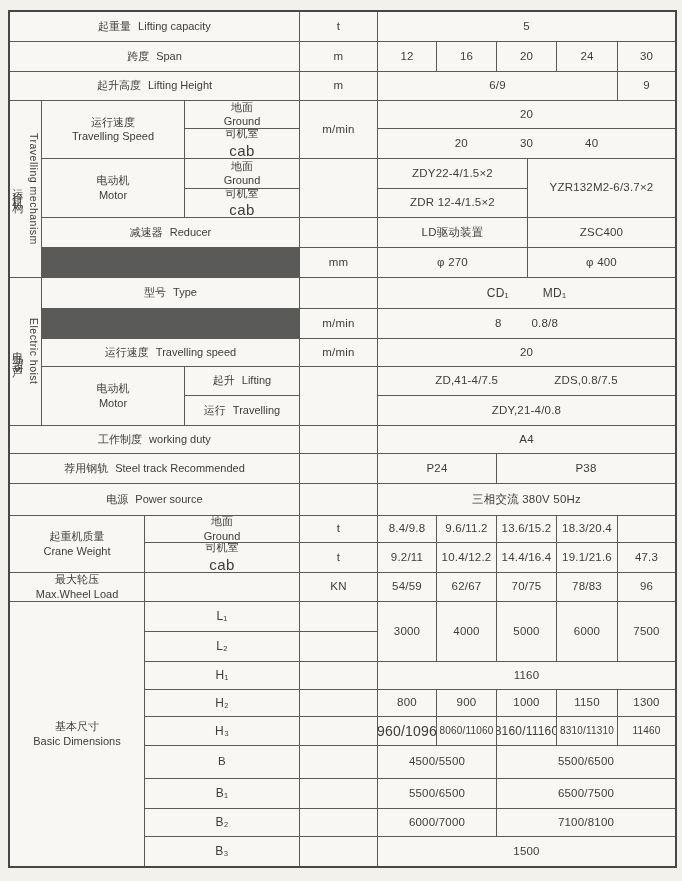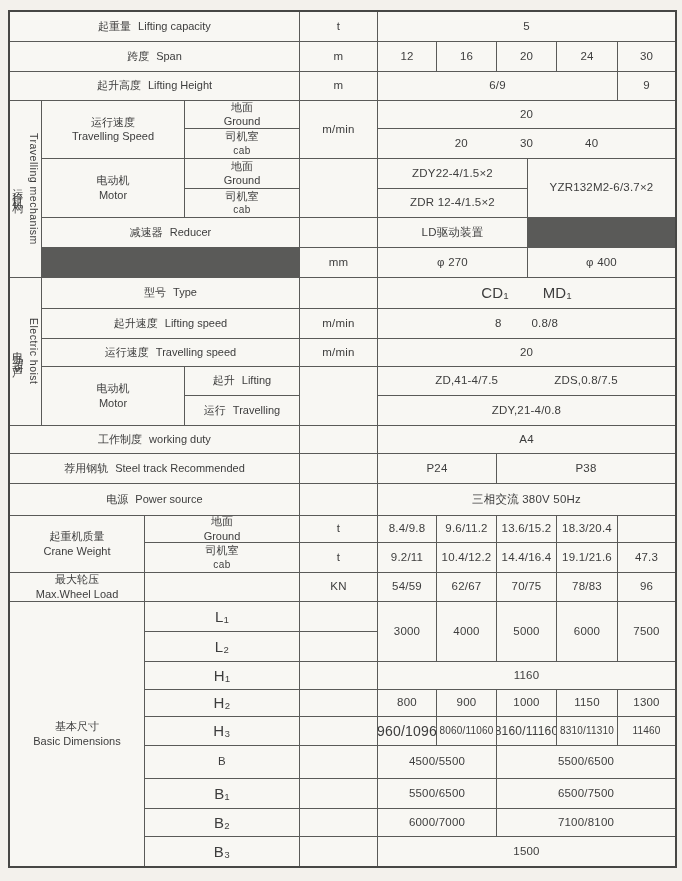--- a/index.html
+++ b/index.html
@@ -23,25 +23,25 @@
     background:#f8f7f3;
     display:flex;align-items:center;justify-content:center;
     text-align:center;
     font-size:11px;line-height:1.2;color:#3d3d3d;
     overflow:hidden;
   }
   .hl{flex-direction:row;gap:7px;}            
   .vl{flex-direction:column;gap:1px;}         
   .val{font-size:11.5px;letter-spacing:.2px;}
   .spread{flex-direction:row;}
-  .cabtxt{font-size:10px;letter-spacing:.5px;}
+  .cabtxt{font-size:15px;letter-spacing:.5px;}
   .vstrip{flex-direction:row;gap:4px;}
   .vzh{writing-mode:vertical-rl;text-orientation:upright;letter-spacing:5px;font-size:11px;}
   .ven{writing-mode:vertical-rl;font-size:10.5px;letter-spacing:.5px;}
-  .sub{font-size:15px;}
+  .sub{font-size:12px;}
 </style>
 </head>
 <body>
 
 <div class="tbl">
 
   <div class="c hl" style="grid-area:1/1/2/5">
     <span>起重量</span>
     <span>Lifting  capacity</span>
   </div>
@@ -108,44 +108,41 @@
   <div class="c val" style="grid-area:6/6/7/9">ZDY22-4/1.5×2</div>
   <div class="c val" style="grid-area:7/6/8/9">ZDR 12-4/1.5×2</div>
   <div class="c val" style="grid-area:6/9/8/12">YZR132M2-6/3.7×2</div>
 
   <div class="c hl" style="grid-area:8/2/9/5">
     <span>减速器</span>
     <span>Reducer</span>
   </div>
   <div class="c" style="grid-area:8/5/9/6"></div>
   <div class="c val" style="grid-area:8/6/9/9">LD驱动装置</div>
+  <div class="c val" style="grid-area:8/9/9/12">ZSC400</div>
 
   <div class="c val" style="grid-area:9/5/10/6">mm</div>
   <div class="c val" style="grid-area:9/6/10/9">φ 270</div>
   <div class="c val" style="grid-area:9/9/10/12">φ 400</div>
 
   <div class="c vstrip" style="grid-area:10/1/15/2">
     <span class="vzh">电动葫芦</span>
     <span class="ven">Electric hoist</span>
   </div>
 
   <div class="c hl" style="grid-area:10/2/11/5">
     <span>型号</span>
     <span>Type</span>
   </div>
   <div class="c" style="grid-area:10/5/11/6"></div>
   <div class="c val spread" style="grid-area:10/6/11/12;gap:34px">
     <span class="sub">CD₁</span>
     <span class="sub">MD₁</span>
   </div>
 
-  <div class="c hl" style="grid-area:11/2/12/5">
-    <span>起升速度</span>
-    <span>Lifting speed</span>
-  </div>
   <div class="c val" style="grid-area:11/5/12/6">m/min</div>
   <div class="c val spread" style="grid-area:11/6/12/12;gap:30px">
     <span>8</span>
     <span>0.8/8</span>
   </div>
 
   <div class="c hl" style="grid-area:12/2/13/5">
     <span>运行速度</span>
     <span>Travelling speed</span>
   </div>

